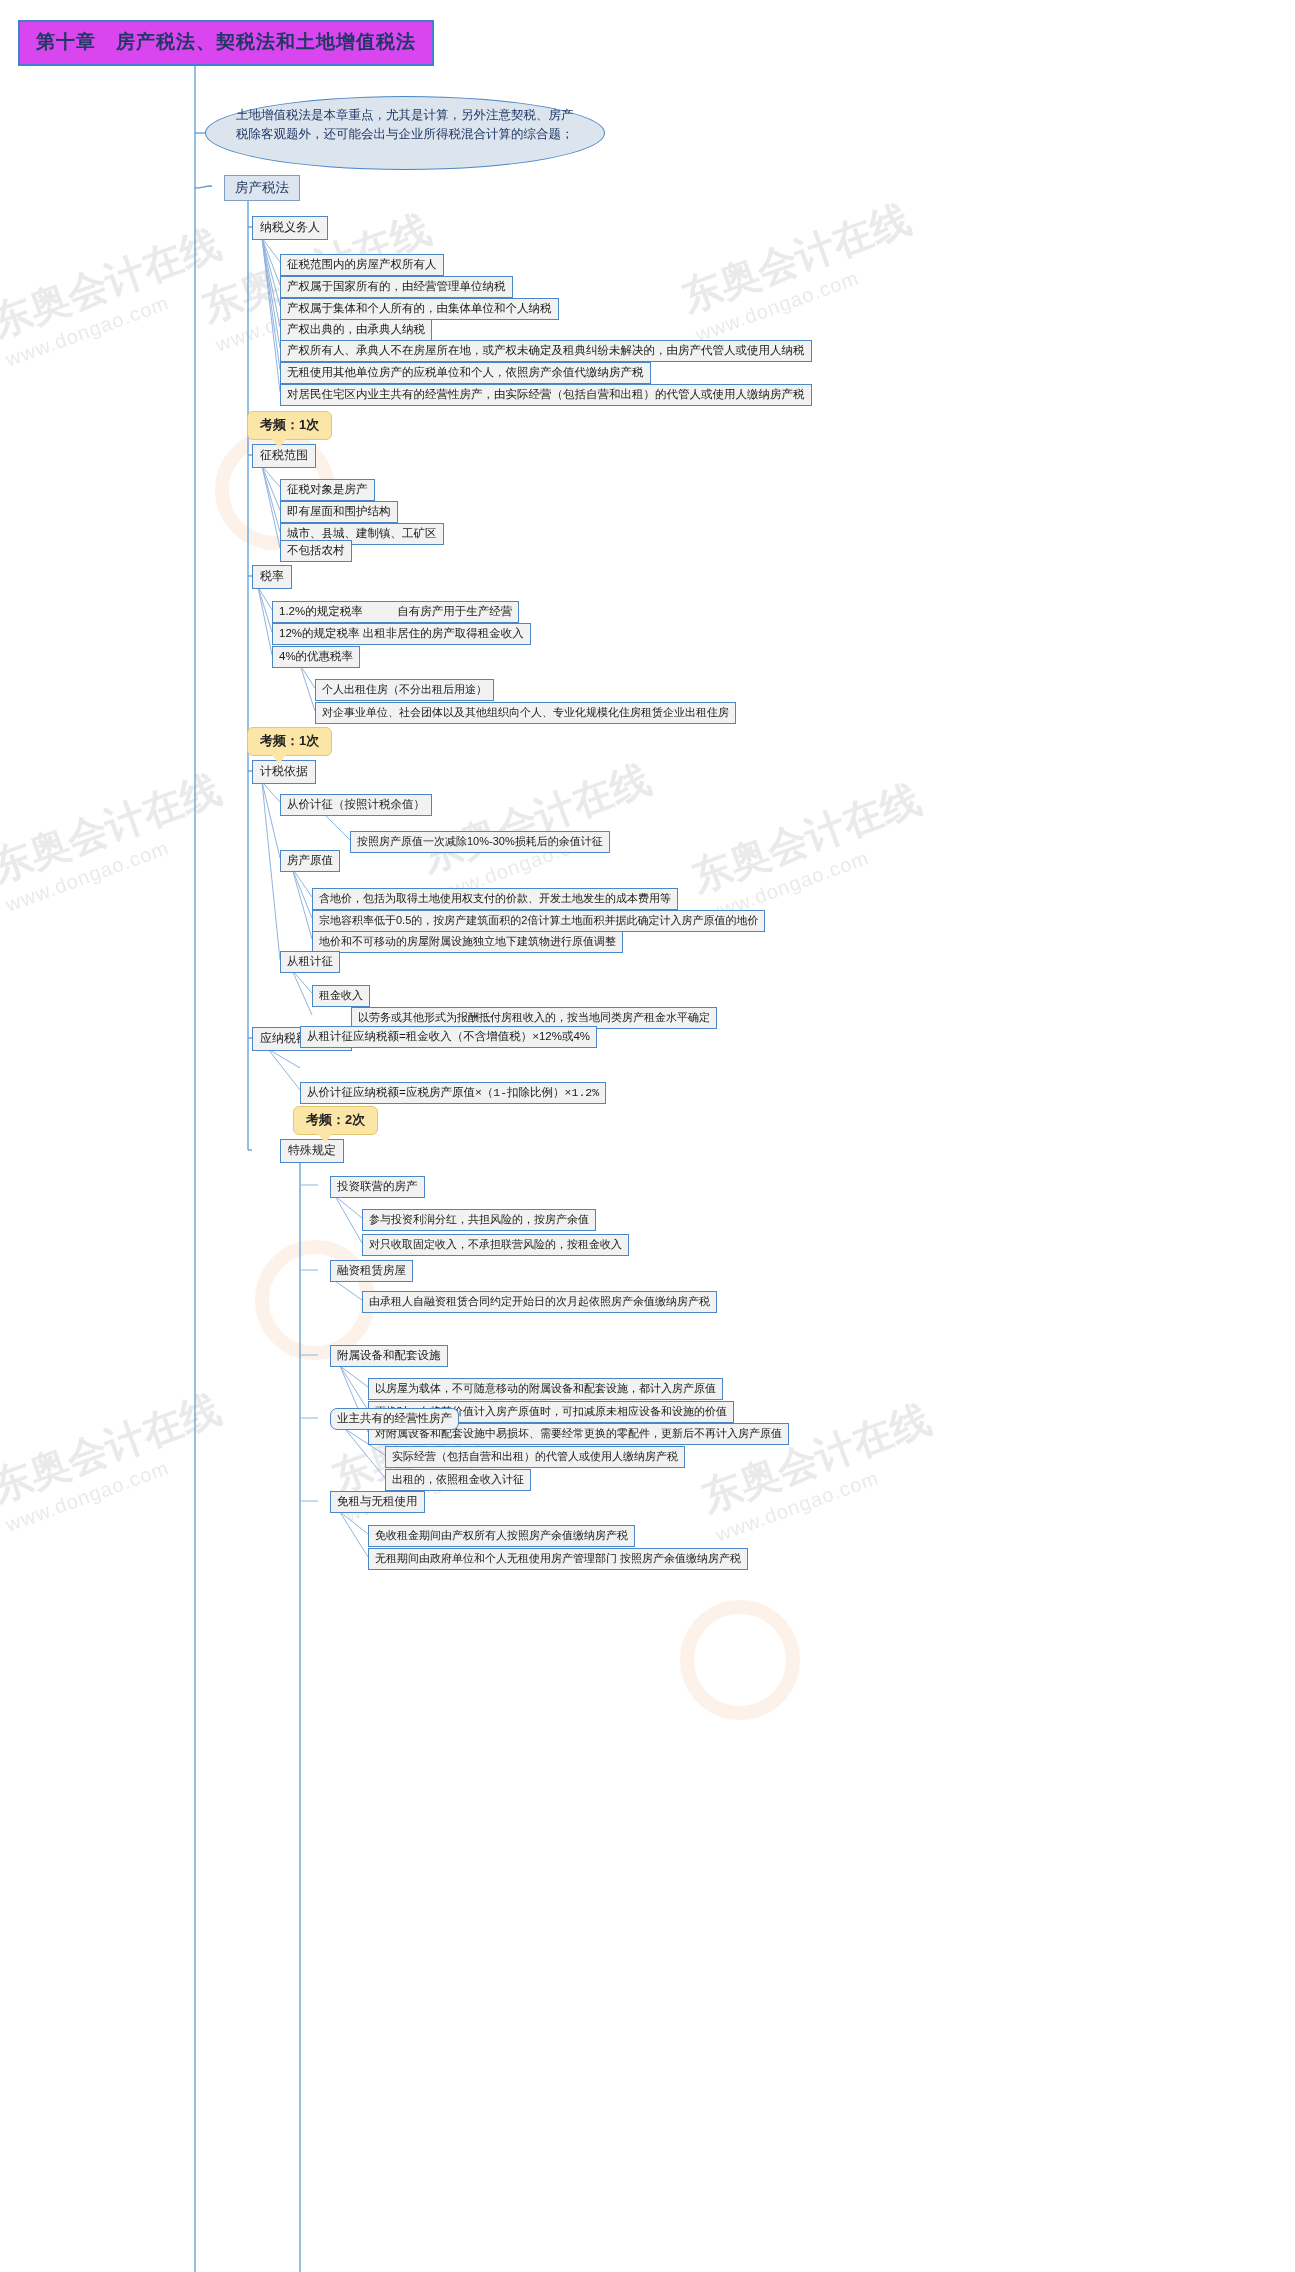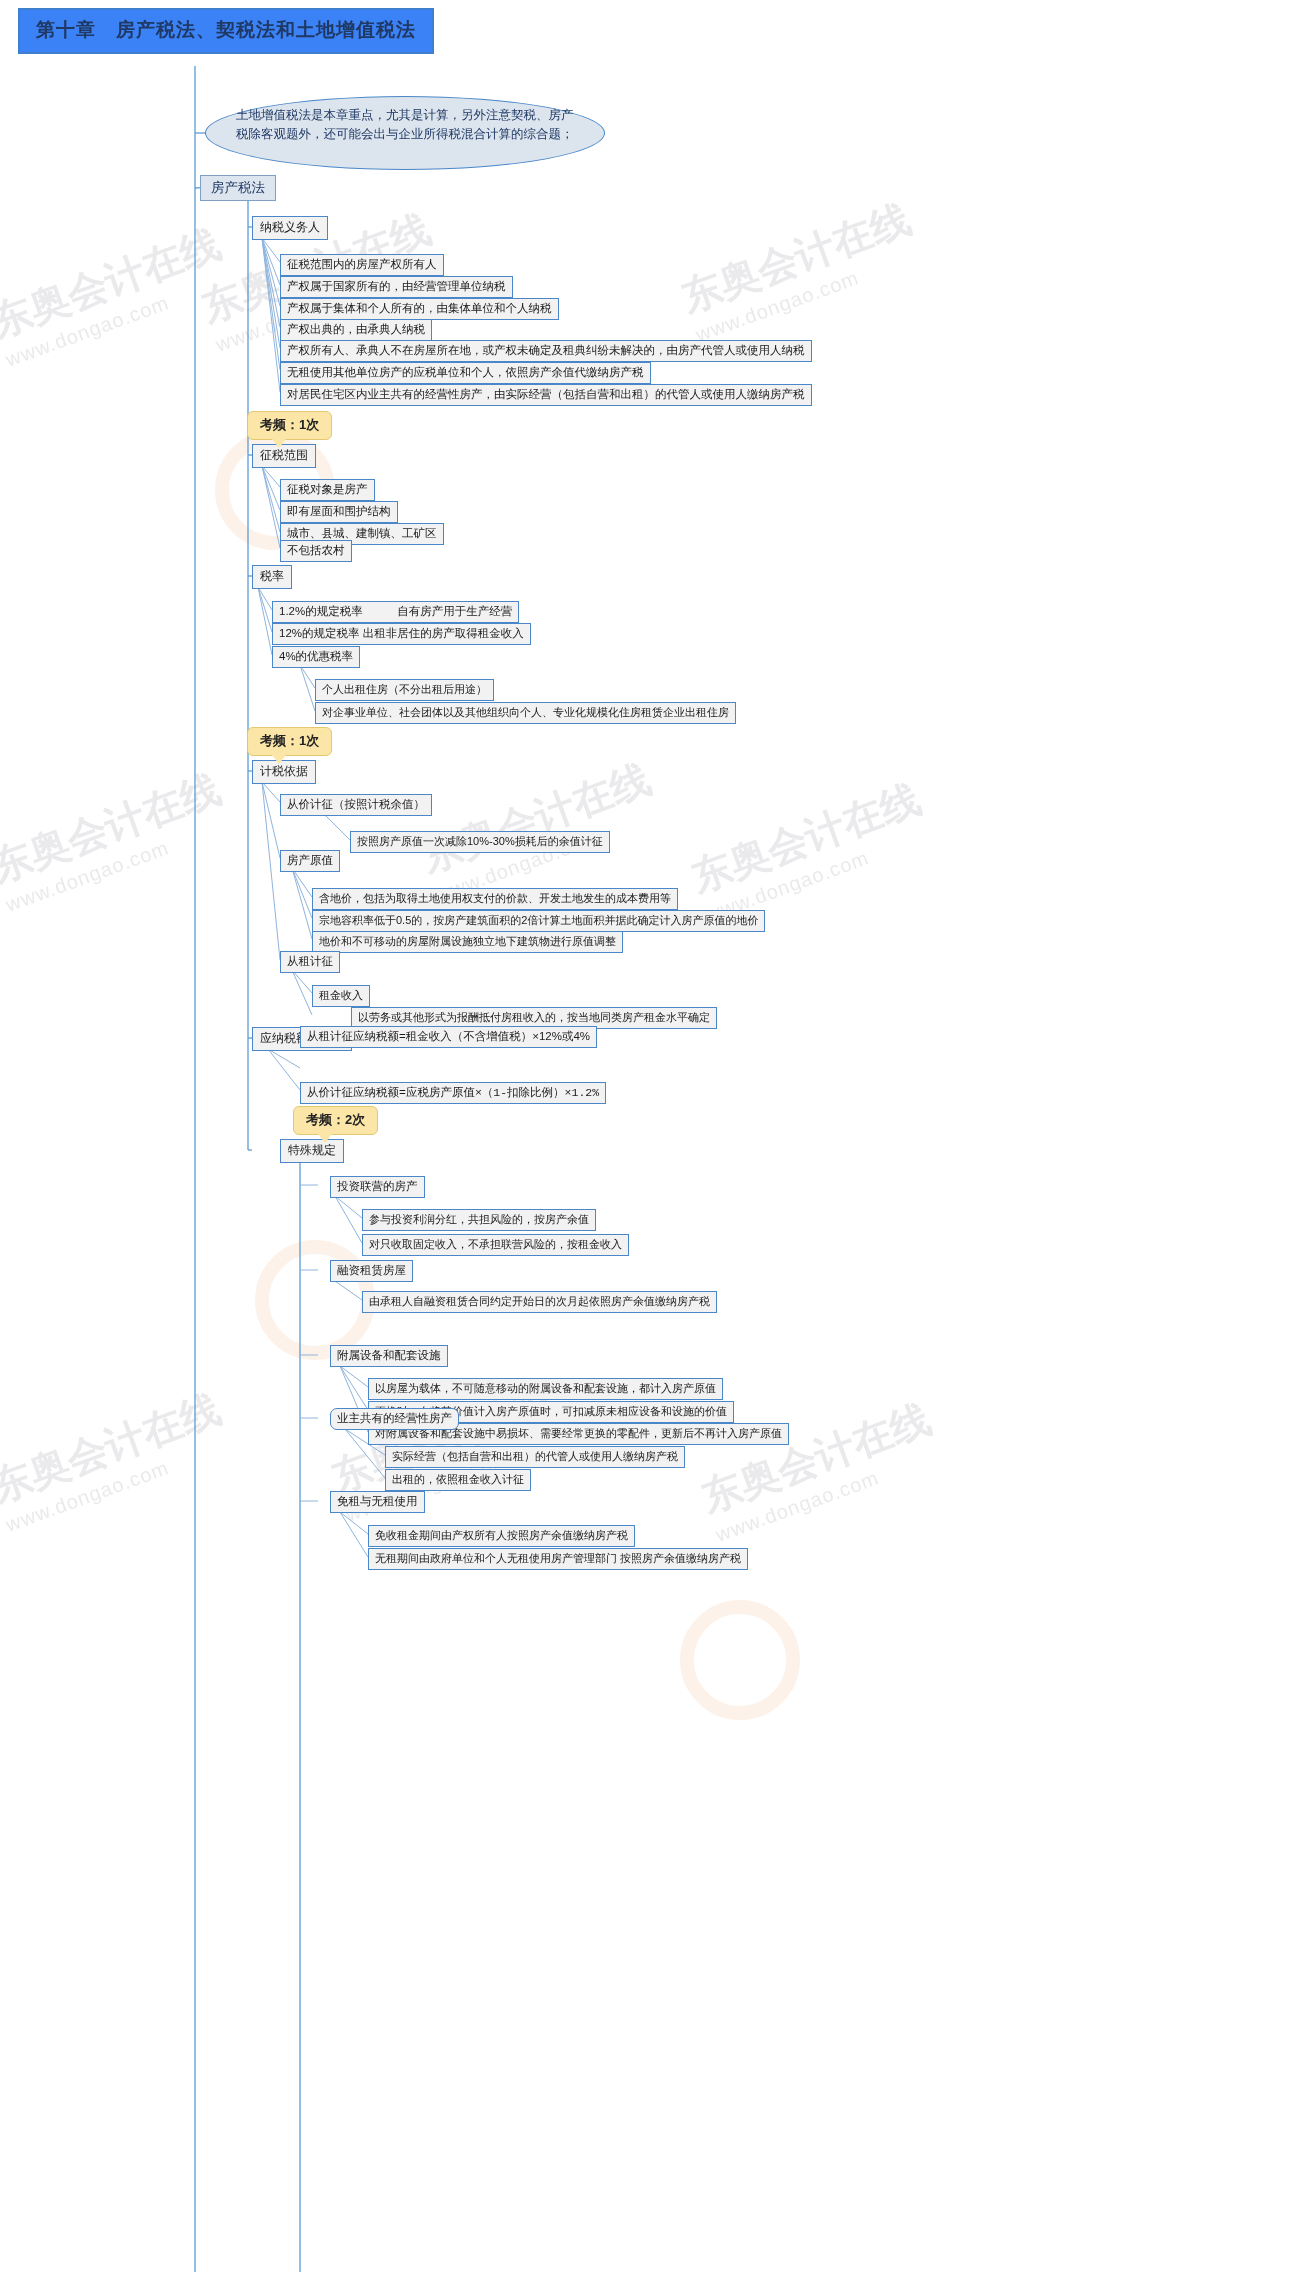--- a/index.html
+++ b/index.html
@@ -29,24 +29,24 @@
     position:absolute;
     width:120px;height:120px;border-radius:50%;
     border:14px solid #fbe3cf;
     opacity:.45;
     pointer-events:none;
   }
 
   
   #root-title{
     position:absolute;
-    left:18px; top:8px;
+    left:18px; top:20px;
     padding:7px 16px 9px 16px;
     border:2px solid #3f7fd0;
-    background:#3b82f6;
+    background:#d946ef;
     color:#1f3864;
     font-size:19px;
     font-weight:bold;
     letter-spacing:1px;
     white-space:nowrap;
     z-index:6;
   }
 
   
   #summary-ellipse{
@@ -219,21 +219,21 @@
 
   <path class="thin" d="M340,1512 L368,1534"></path>
   <path class="thin" d="M340,1512 L368,1557"></path>
 </svg>
 
 <div id="root-title">第十章　房产税法、契税法和土地增值税法</div>
 
 <div id="summary-ellipse"></div>
 <div id="summary-text">土地增值税法是本章重点，尤其是计算，另外注意契税、房产税除客观题外，还可能会出与企业所得税混合计算的综合题；</div>
 
-<div class="node lvl1" style="left:200px;top:175px;">房产税法</div>
+<div class="node lvl1" style="left:224px;top:175px;">房产税法</div>
 
 <div class="node lvl2" style="left:252px;top:216px;">纳税义务人</div>
 <div class="node lvl3" style="left:280px;top:254px;">征税范围内的房屋产权所有人</div>
 <div class="node lvl3" style="left:280px;top:276px;">产权属于国家所有的，由经营管理单位纳税</div>
 <div class="node lvl3" style="left:280px;top:298px;">产权属于集体和个人所有的，由集体单位和个人纳税</div>
 <div class="node lvl3" style="left:280px;top:319px;">产权出典的，由承典人纳税</div>
 <div class="node lvl3" style="left:280px;top:340px;">产权所有人、承典人不在房屋所在地，或产权未确定及租典纠纷未解决的，由房产代管人或使用人纳税</div>
 <div class="node lvl3" style="left:280px;top:362px;">无租使用其他单位房产的应税单位和个人，依照房产余值代缴纳房产税</div>
 <div class="node lvl3" style="left:280px;top:384px;">对居民住宅区内业主共有的经营性房产，由实际经营（包括自营和出租）的代管人或使用人缴纳房产税</div>
 

